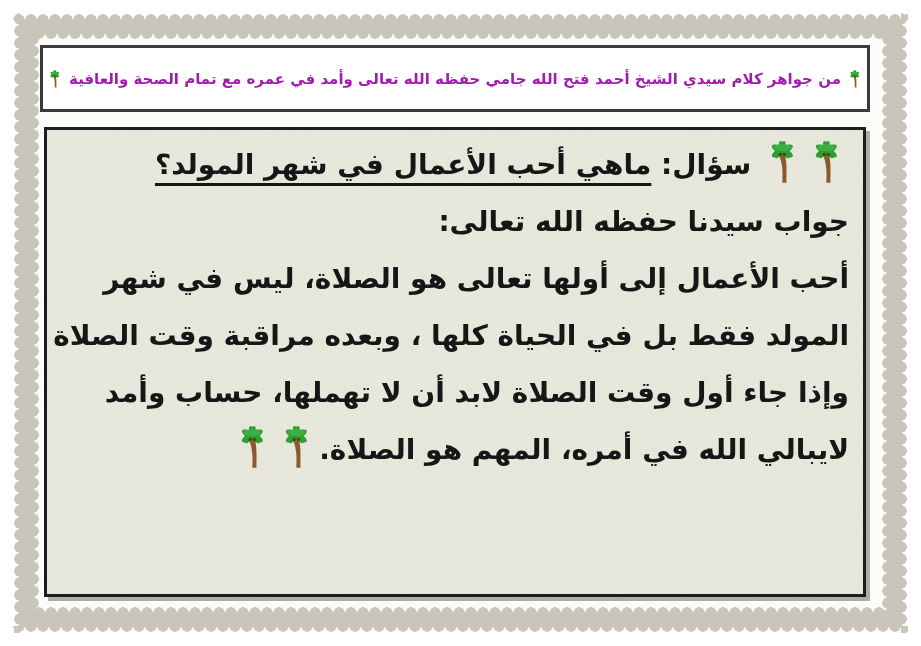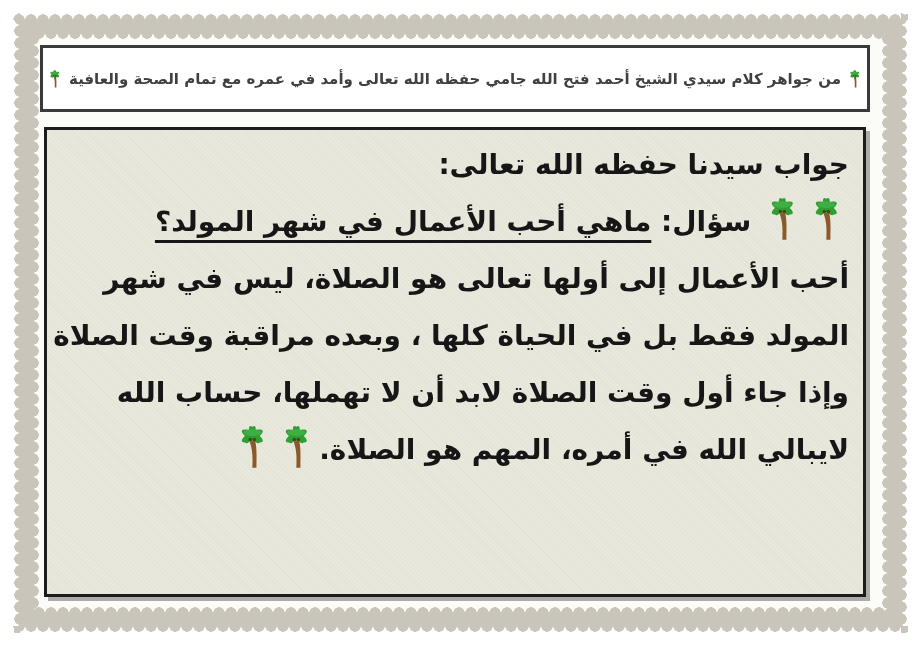--- a/index.html
+++ b/index.html
@@ -39,21 +39,21 @@
     background-size:8px 12px;}
 
   
   .header-card{
     left:40px;top:45px;width:830px;height:67px;box-sizing:border-box;
     background:#ffffff;border:3px solid #3a3a3a;
     display:flex;align-items:center;justify-content:center;gap:5px;
     direction:rtl;
   }
   .header-text{
-    font-size:15px;font-weight:bold;color:#404040;white-space:nowrap;
+    font-size:15px;font-weight:bold;color:#a21caf;white-space:nowrap;
   }
 
   
   .main-card{
     left:44px;top:127px;width:822px;height:470px;box-sizing:border-box;
     background:#e9e8dd;border:3px solid #1c1c1c;
     box-shadow:4px 4px 0 rgba(110,108,100,0.55);
     background-image:repeating-linear-gradient(45deg,rgba(0,0,0,0.022) 0 1px,rgba(0,0,0,0) 1px 3px);
     padding:6px 14px 0 10px;overflow:hidden;direction:rtl;
   }
@@ -106,35 +106,35 @@
       <use href="#palm"></use>
     </svg>
   <span class="header-text">من جواهر كلام سيدي الشيخ أحمد فتح الله جامي حفظه الله تعالى وأمد في عمره مع تمام الصحة والعافية</span>
   <svg class="palm-sm">
       <use href="#palm"></use>
     </svg>
 </div>
 
 <div class="abs main-card">
 
-  <div class="line">جواب سيدنا حفظه الله تعالى:</div>
-
   <div class="line">
     <svg class="palm-lg">
         <use href="#palm"></use>
       </svg><svg class="palm-lg">
         <use href="#palm"></use>
       </svg>
     <span>سؤال:</span>
     <span class="q-underline">ماهي أحب الأعمال في شهر المولد؟</span>
   </div>
 
+  <div class="line">جواب سيدنا حفظه الله تعالى:</div>
+
   <div class="line">أحب الأعمال إلى أولها تعالى هو الصلاة، ليس في شهر</div>
   <div class="line">المولد فقط بل في الحياة كلها ، وبعده مراقبة وقت الصلاة في</div>
-  <div class="line">وإذا جاء أول وقت الصلاة لابد أن لا تهملها، حساب الله</div>
+  <div class="line">وإذا جاء أول وقت الصلاة لابد أن لا تهملها، حساب وأمد</div>
 
   <div class="line">
     <span>لايبالي الله في أمره، المهم هو الصلاة.</span><svg class="palm-lg">
         <use href="#palm"></use>
       </svg><svg class="palm-lg">
         <use href="#palm"></use>
       </svg>
   </div>
 
 </div>

